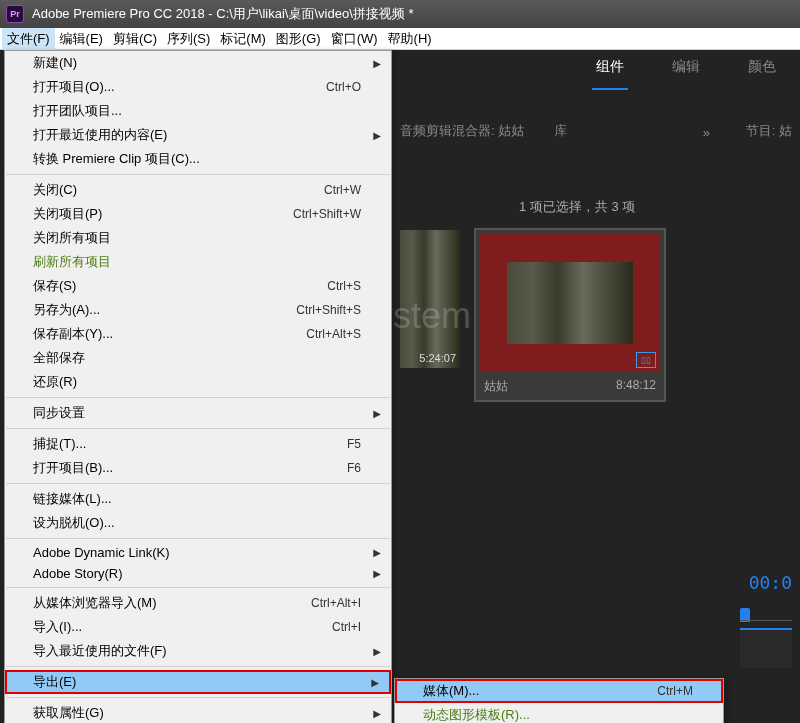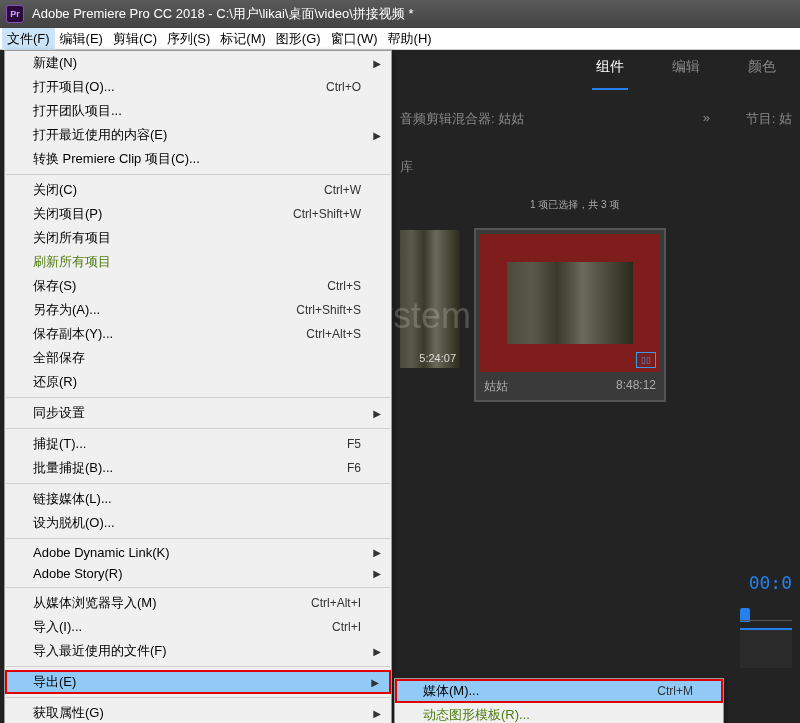--- a/index.html
+++ b/index.html
@@ -20,26 +20,26 @@
     .menu-arrow { position: absolute; right: 10px; font-size: 10px; color: #333; }
     .menu-shortcut { color: #333; font-size: 12px; }
     
     .submenu { position: absolute; left: 394px; top: 678px; width: 330px; background: #f0f0f0; border: 1px solid #999; box-shadow: 2px 2px 6px rgba(0,0,0,0.3); z-index: 101; }
     .submenu .menu-item.highlighted { background: #91c9f7; border: 2px solid #e00000; padding: 1px 28px 1px 26px; }
     
     .workspace-tabs { position: absolute; top: 50px; right: 0; left: 392px; height: 40px; display: flex; justify-content: flex-end; padding-right: 20px; gap: 40px; font-size: 14px; }
     .ws-tab { color: #888; cursor: default; padding: 8px 4px; }
     .ws-tab.active { color: #fff; border-bottom: 2px solid #2680eb; }
     
-    .panel-tabs { position: absolute; top: 110px; left: 400px; right: 0; height: 30px; display: flex; align-items: flex-start; gap: 30px; font-size: 13px; color: #888; flex-direction: column; }
+    .panel-tabs { position: absolute; top: 110px; left: 400px; right: 0; height: 30px; display: flex; align-items: flex-end; gap: 30px; font-size: 13px; color: #888; }
     .panel-tab { cursor: default; }
     .panel-tab.ov { position: absolute; right: 90px; }
     .panel-tab.last { position: absolute; right: 8px; }
     
-    .selection-status { position: absolute; top: 198px; left: 530px; font-size: 10px; color: #aaa; }
+    .selection-status { position: absolute; top: 198px; left: 519px; font-size: 13px; color: #aaa; }
     
     .thumbnail-area { position: absolute; top: 230px; left: 400px; right: 10px; height: 170px; display: flex; gap: 16px; }
     .thumb { width: 180px; display: flex; flex-direction: column; }
     .thumb.selected { outline: 2px solid #555; outline-offset: 0; background: #3a3a3a; padding: 4px; width: 188px; }
     .thumb-img { width: 100%; height: 138px; background: #7f1d1d; position: relative; display: flex; align-items: center; justify-content: center; }
     .thumb-img-inner { width: 70%; height: 60%; background: linear-gradient(to right, #4a4a3a 0%, #5a5a4a 20%, #3a3a2a 40%, #6a6a5a 60%, #2a2a1a 100%); }
     .thumb-badge { position: absolute; bottom: 4px; right: 4px; width: 20px; height: 16px; border: 1px solid #3a9aea; display: flex; align-items: center; justify-content: center; font-size: 9px; color: #3a9aea; }
     .thumb-time-overlay { position: absolute; bottom: 4px; right: 4px; font-size: 11px; color: #ddd; }
     .thumb-meta { display: flex; justify-content: space-between; align-items: flex-start; padding: 6px 4px 0; font-size: 12px; color: #aaa; }
     
@@ -169,21 +169,21 @@
     <div class="menu-item">
       <span>同步设置</span>
       <span class="menu-arrow">▶</span>
     </div>
     <div class="menu-sep"></div>
     <div class="menu-item">
       <span>捕捉(T)...</span>
       <span class="menu-shortcut">F5</span>
     </div>
     <div class="menu-item">
-      <span>批量捕捉(B)...</span>
+      <span>打开项目(B)...</span>
       <span class="menu-shortcut">F6</span>
     </div>
     <div class="menu-sep"></div>
     <div class="menu-item">
       <span>链接媒体(L)...</span>
     </div>
     <div class="menu-item">
       <span>设为脱机(O)...</span>
     </div>
     <div class="menu-sep"></div>

